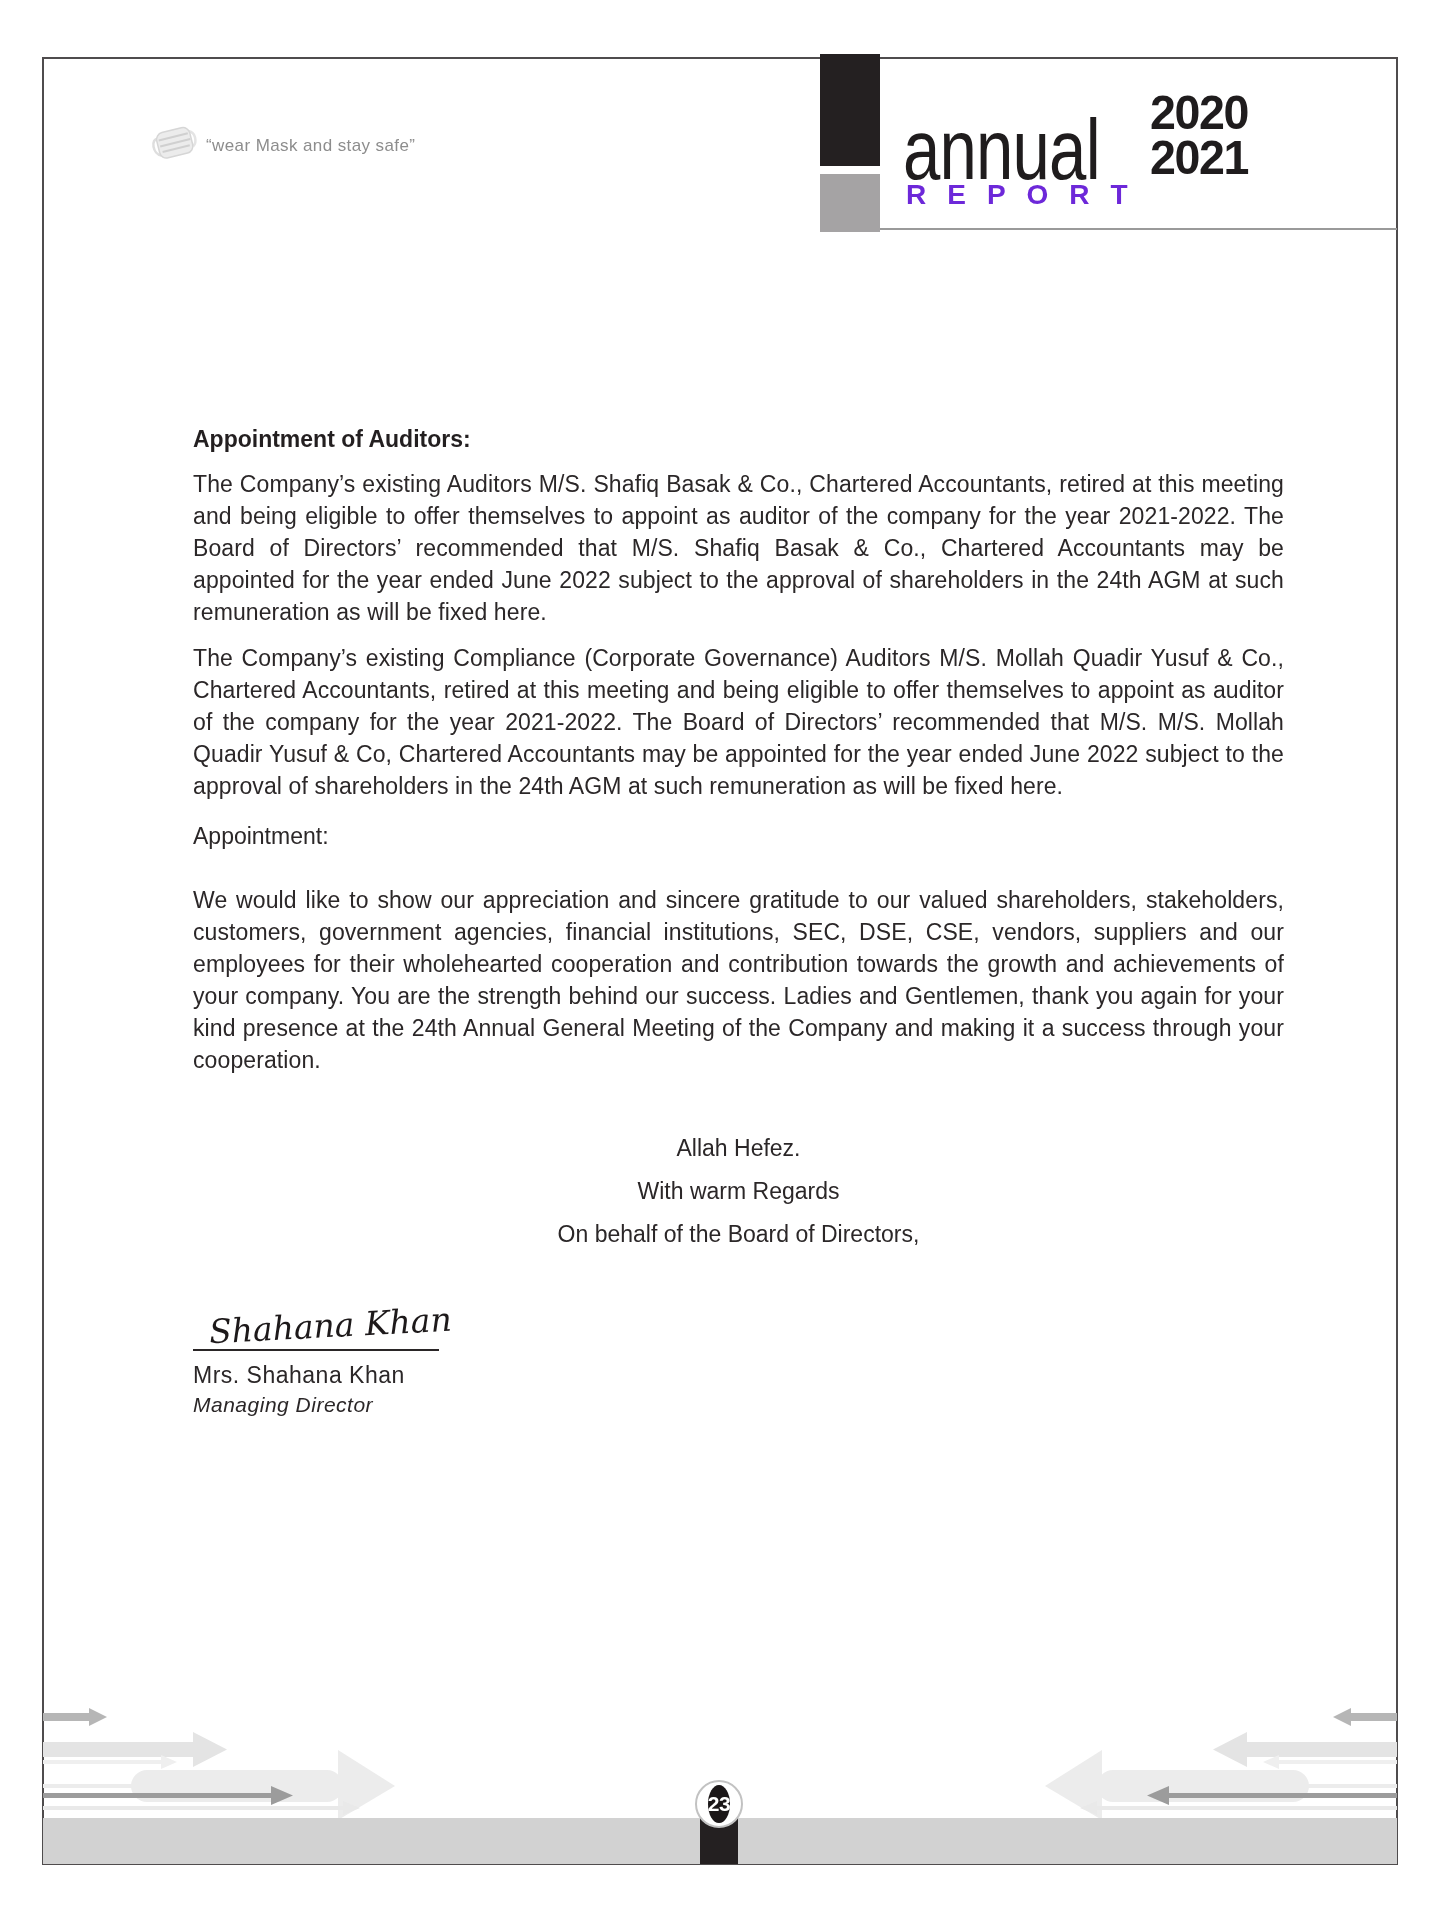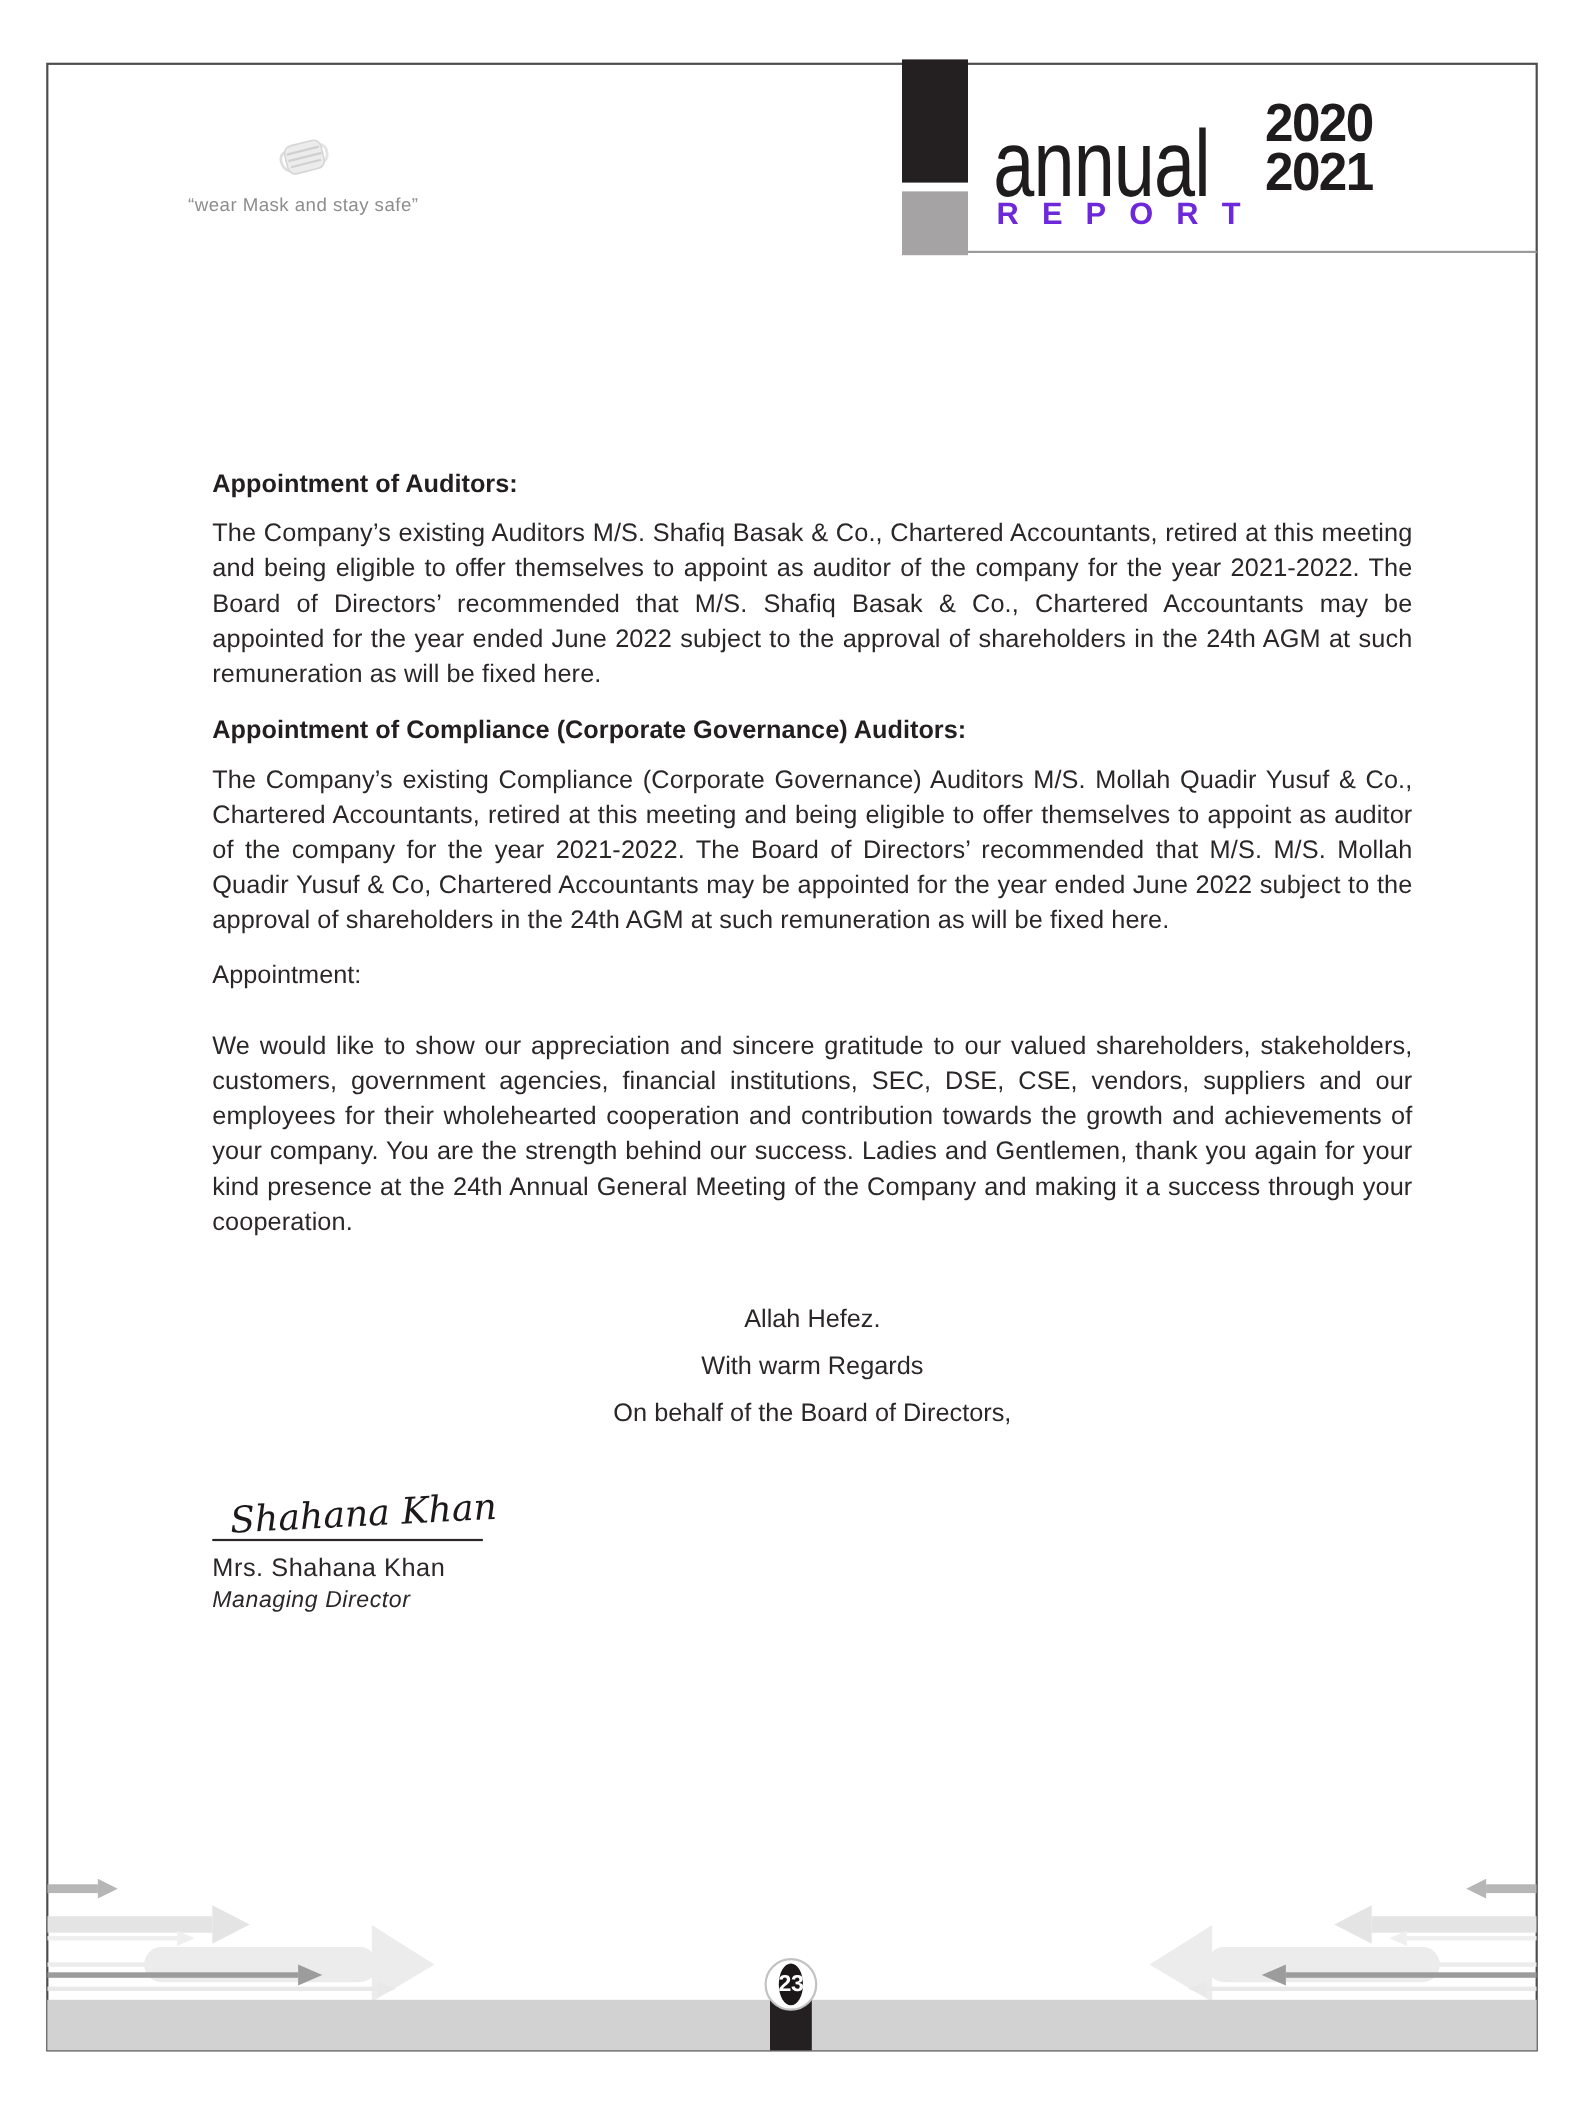--- a/index.html
+++ b/index.html
@@ -4,21 +4,21 @@
 <style>
   * { margin:0; padding:0; box-sizing:border-box; }
   html,body { width:1440px; height:1920px; background:#ffffff; font-family:"Liberation Sans", sans-serif; }
   .page { position:relative; width:1440px; height:1920px; background:#fff; overflow:hidden; }
 
   
   .page-border { position:absolute; left:42px; top:57px; width:1356px; height:1808px;
                  border:2px solid #4f4c4d; z-index:1; }
 
   
-  .mask-row { position:absolute; left:171px; top:122px; z-index:3; display:flex; align-items:center; gap:6px;flex-direction:column; }
+  .mask-row { position:absolute; left:148px; top:122px; z-index:3; display:flex; align-items:center; gap:6px; }
   .mask-note { font-size:17px; color:#8d8d8d; letter-spacing:.4px; }
 
   .logo-black-bar { position:absolute; left:820px; top:54px; width:60px; height:112px; background:#242021; z-index:3; }
   .logo-gray-bar  { position:absolute; left:820px; top:174px; width:60px; height:58px; background:#a5a3a4; z-index:3; }
   .logo-underline { position:absolute; left:879px; top:228px; width:518px; height:2px; background:#9a9a9a; z-index:2; }
   .logo-annual { position:absolute; left:903px; top:106px; z-index:3; color:#1f1c1d;
                  font-size:86px; line-height:86px; font-weight:400; letter-spacing:-1px;
                  transform:scaleX(.78); transform-origin:left top; }
   .logo-report { position:absolute; left:906px; top:181px; z-index:3; color:#6d28d9;
                  font-size:28px; line-height:28px; font-weight:700; letter-spacing:21px; }
@@ -85,21 +85,20 @@
   <div class="logo-report">REPORT</div>
   <div class="logo-years">
     <div>2020</div>
     <div>2021</div>
   </div>
 
   <main class="content">
     <h3 class="sec-heading">Appointment of Auditors:</h3>
     <p class="body-para">The Company’s existing Auditors M/S. Shafiq Basak &amp; Co., Chartered Accountants, retired at this meeting and being eligible to offer themselves to appoint as auditor of the company for the year 2021-2022. The Board of Directors’ recommended that M/S. Shafiq Basak &amp; Co., Chartered Accountants may be appointed for the year ended June 2022 subject to the approval of shareholders in the 24th AGM at such remuneration as will be fixed here.</p>
 
-    <h3 class="sec-heading second">Appointment of Compliance (Corporate Governance) Auditors:</h3>
     <p class="body-para">The Company’s existing Compliance (Corporate Governance) Auditors M/S. Mollah Quadir Yusuf &amp; Co., Chartered Accountants, retired at this meeting and being eligible to offer themselves to appoint as auditor of the company for the year 2021-2022. The Board of Directors’ recommended that M/S. M/S. Mollah Quadir Yusuf &amp; Co, Chartered Accountants may be appointed for the year ended June 2022 subject to the approval of shareholders in the 24th AGM at such remuneration as will be fixed here.</p>
 
     <p class="conclusion-label">Appointment:</p>
     <p class="body-para conclusion-body">We would like to show our appreciation and sincere gratitude to our valued shareholders, stakeholders, customers, government agencies, financial institutions, SEC, DSE, CSE, vendors, suppliers and our employees for their wholehearted cooperation and contribution towards the growth and achievements of your company. You are the strength behind our success. Ladies and Gentlemen, thank you again for your kind presence at the 24th Annual General Meeting of the Company and making it a success through your cooperation.</p>
 
     <p class="closing-line first">Allah Hefez.</p>
     <p class="closing-line">With warm Regards</p>
     <p class="closing-line">On behalf of the Board of Directors,</p>
 
     <div class="signature-block">

